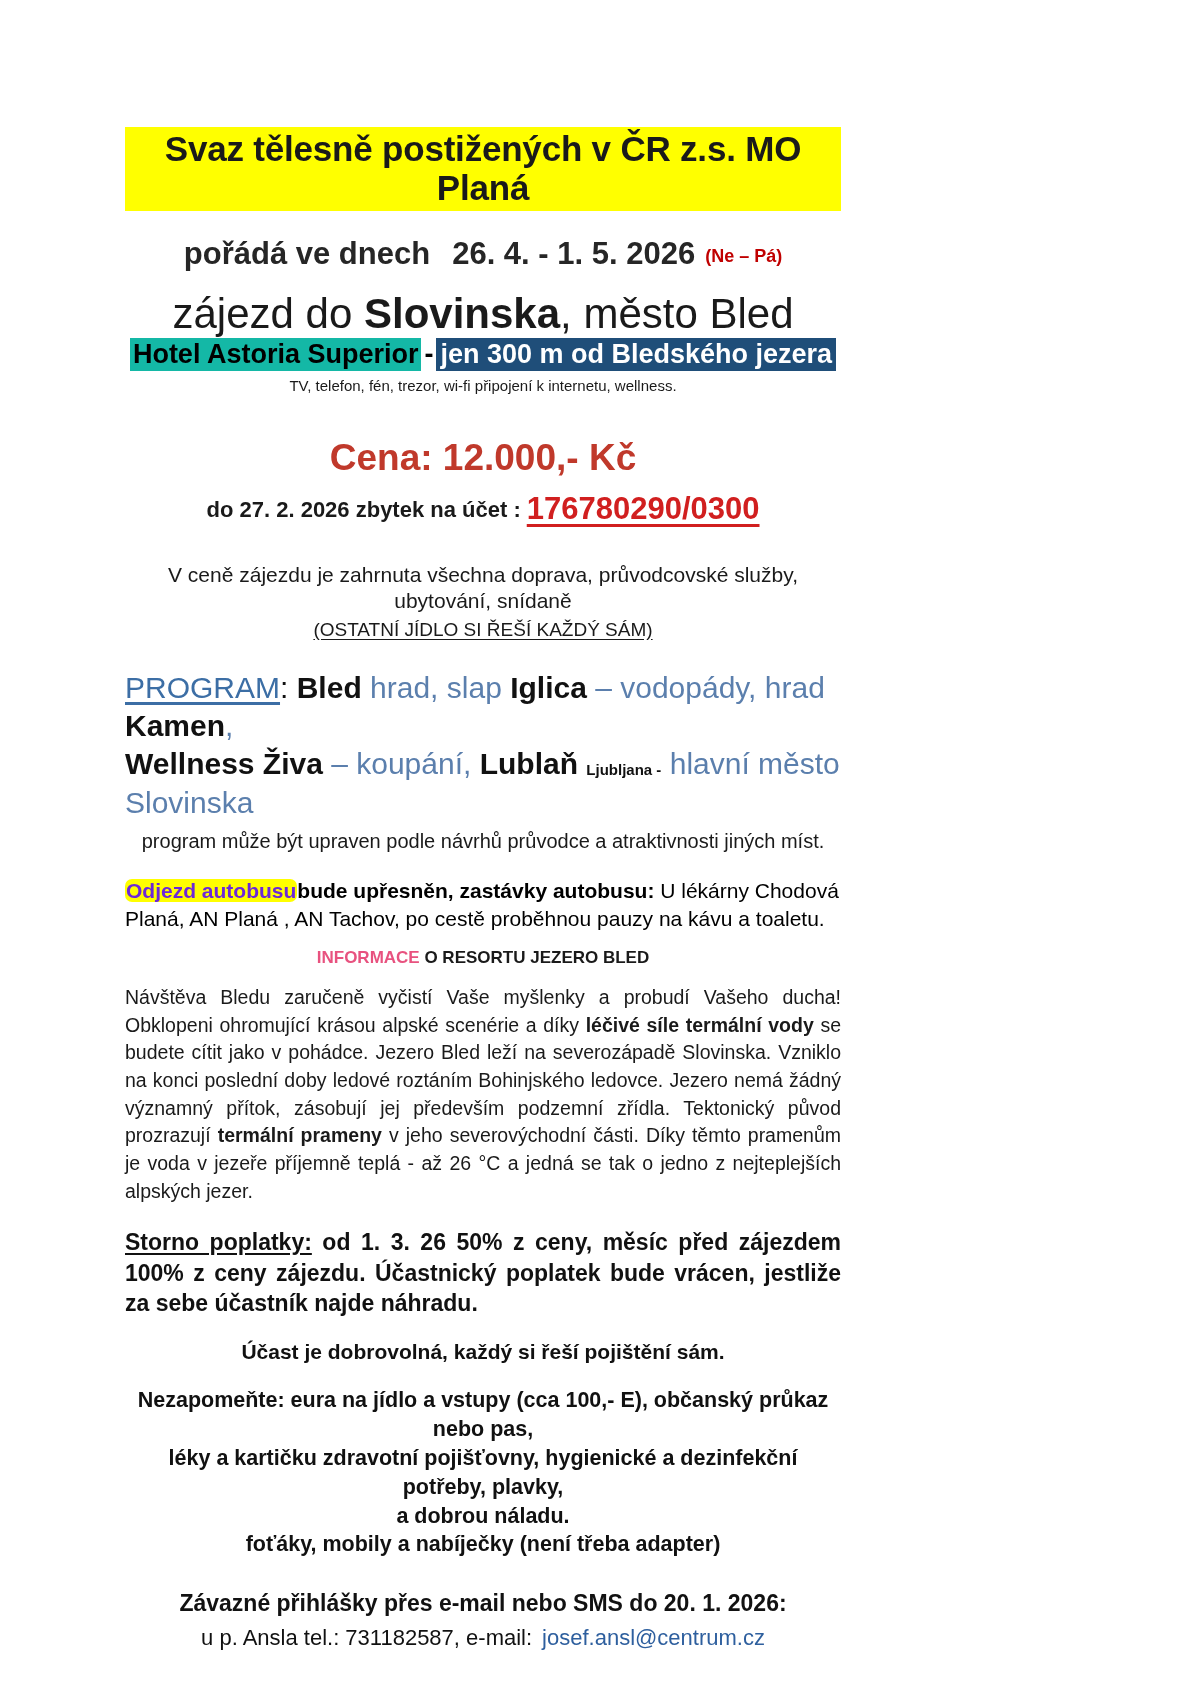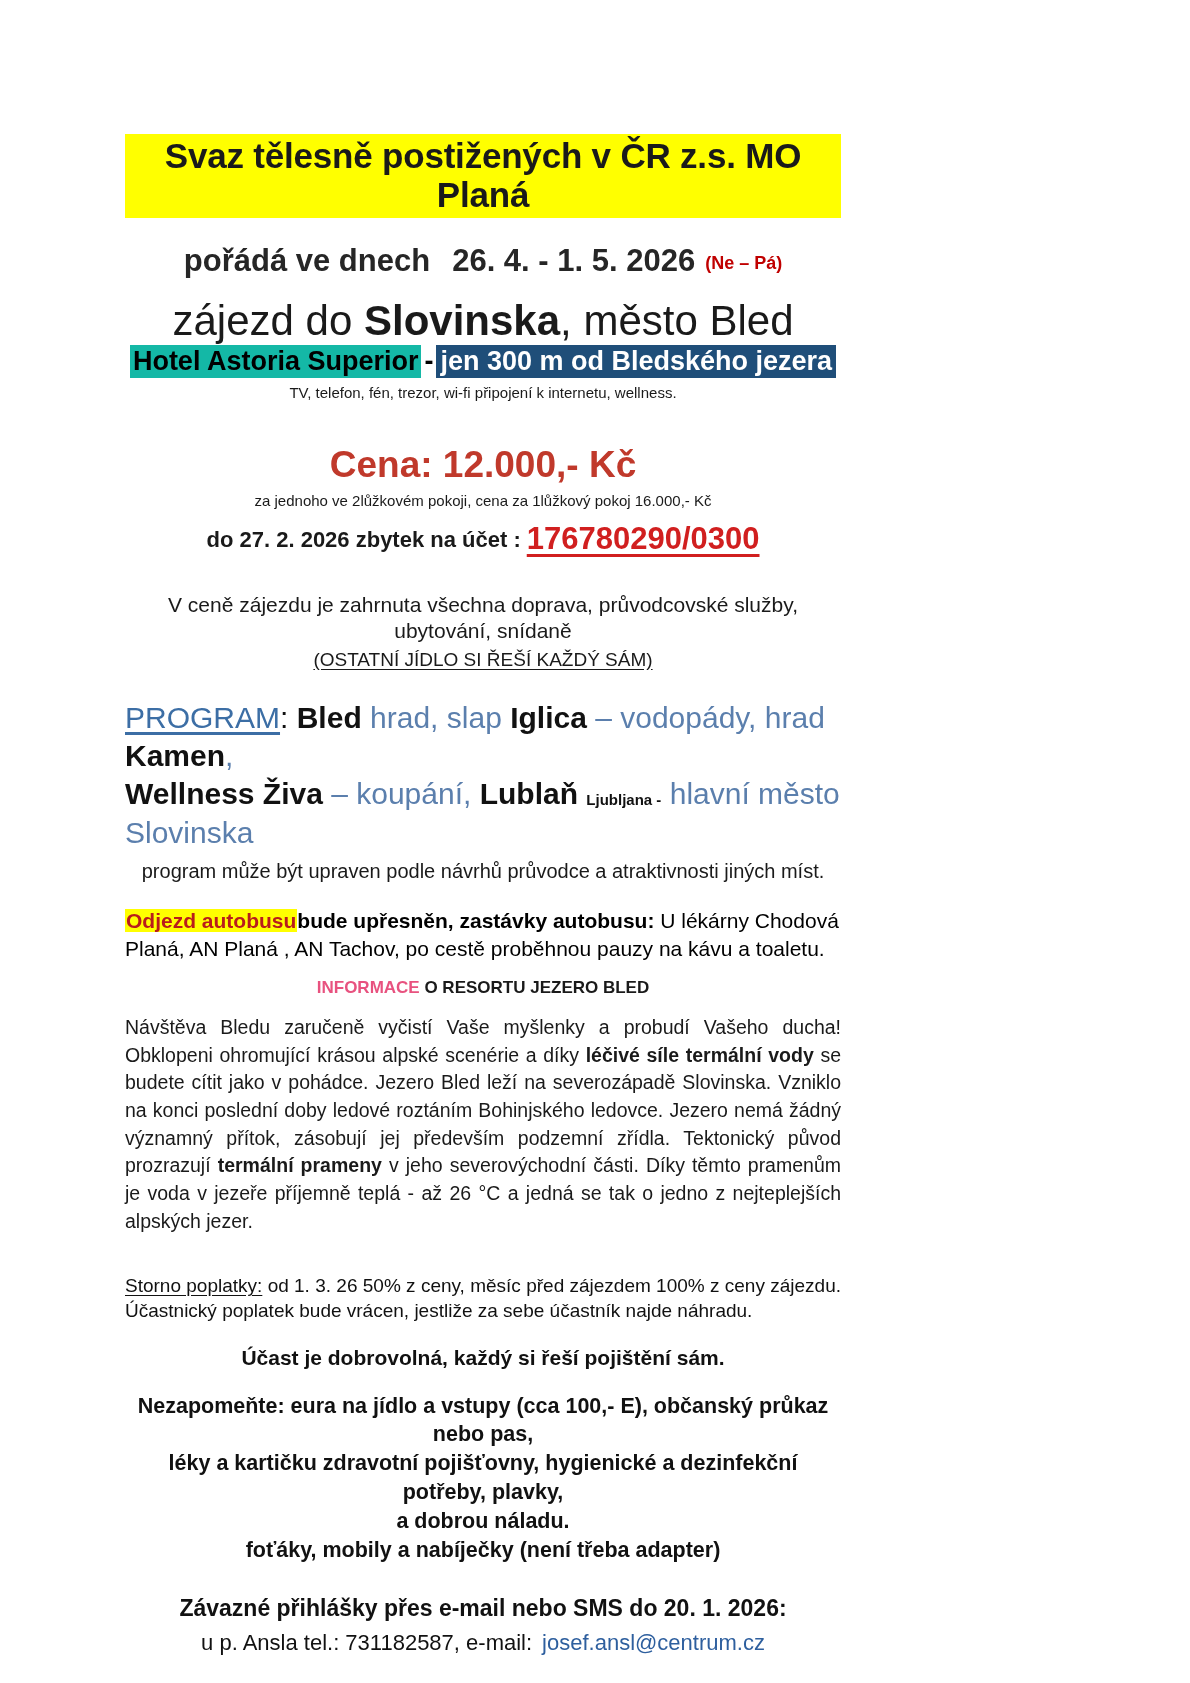--- a/index.html
+++ b/index.html
@@ -12,21 +12,21 @@
     height: 1683px;
     font-family: "Liberation Sans", sans-serif;
     color: #000000;
     position: relative;
     overflow: hidden;
   }
   .page {
     width: 966px;
     height: 1683px;
     box-sizing: border-box;
-    padding: 16px 125px;
+    padding: 9px 125px;
     position: relative;
   }
 
   
   .org-title-wrap {
     text-align: center;
     padding-top: 118px;
   }
   .org-title {
     display: inline-block;
@@ -178,21 +178,21 @@
   }
   .program-note {
     text-align: center;
     font-size: 20px;
     color: #1a1a1a;
     margin-top: 8px;
   }
 
   
   .departure-block { margin-top: 24px; font-size: 21px; line-height: 1.3; }
-  .hl-yellow { background: #ffff00; font-weight: bold; color: #b91c1c; padding: 0 1px; }
+  .hl-yellow { background: #ffff00; font-weight: bold; color: #6d28d9; padding: 0 1px; border-radius: 7px; }
   .departure-block .b { font-weight: bold; }
 
   
   .info-heading {
     text-align: center;
     margin-top: 16px;
     font-size: 17px;
     font-weight: bold;
     color: #1a1a1a;
   }
@@ -203,23 +203,23 @@
     margin-top: 16px;
     font-size: 19.5px;
     line-height: 1.42;
     text-align: justify;
     color: #1a1a1a;
   }
   .resort-text b { font-weight: bold; }
 
   
   .storno-block {
-    margin-top: 38px;
-    font-size: 19px;
-    font-weight: normal;
+    margin-top: 22px;
+    font-size: 23px;
+    font-weight: bold;
     line-height: 1.32;
     text-align: justify;
     color: #111111;
   }
   .storno-block .lab {
     text-decoration: underline;
     text-underline-offset: 3px;
   }
 
   .voluntary {
@@ -276,21 +276,20 @@
     <span>zájezd do </span><b>Slovinska</b><span>, město Bled</span>
   </div>
 
   <div class="line-hotel">
     <span class="hl-magenta">Hotel Astoria Superior</span><span class="dash-sep">-</span><span class="hl-navy">jen 300 m od Bledského jezera</span>
   </div>
   <div class="line-amenities">TV, telefon, fén, trezor, wi-fi připojení k internetu, wellness.</div>
 
   <div class="price-block">
     <div class="price-main">Cena: 12.000,- Kč</div>
-    <div class="price-sub">za jednoho ve 2lůžkovém pokoji, cena za 1lůžkový pokoj 16.000,- Kč</div>
     <div class="pay-line2">
       <span>do 27. 2. 2026 zbytek na účet :</span><span class="account-no">176780290/0300</span>
     </div>
   </div>
 
   <div class="included-block">
     <div class="included-line">V ceně zájezdu je zahrnuta všechna doprava, průvodcovské služby, ubytování, snídaně</div>
     <div class="included-note">(OSTATNÍ JÍDLO SI ŘEŠÍ KAŽDÝ SÁM)</div>
   </div>
 

